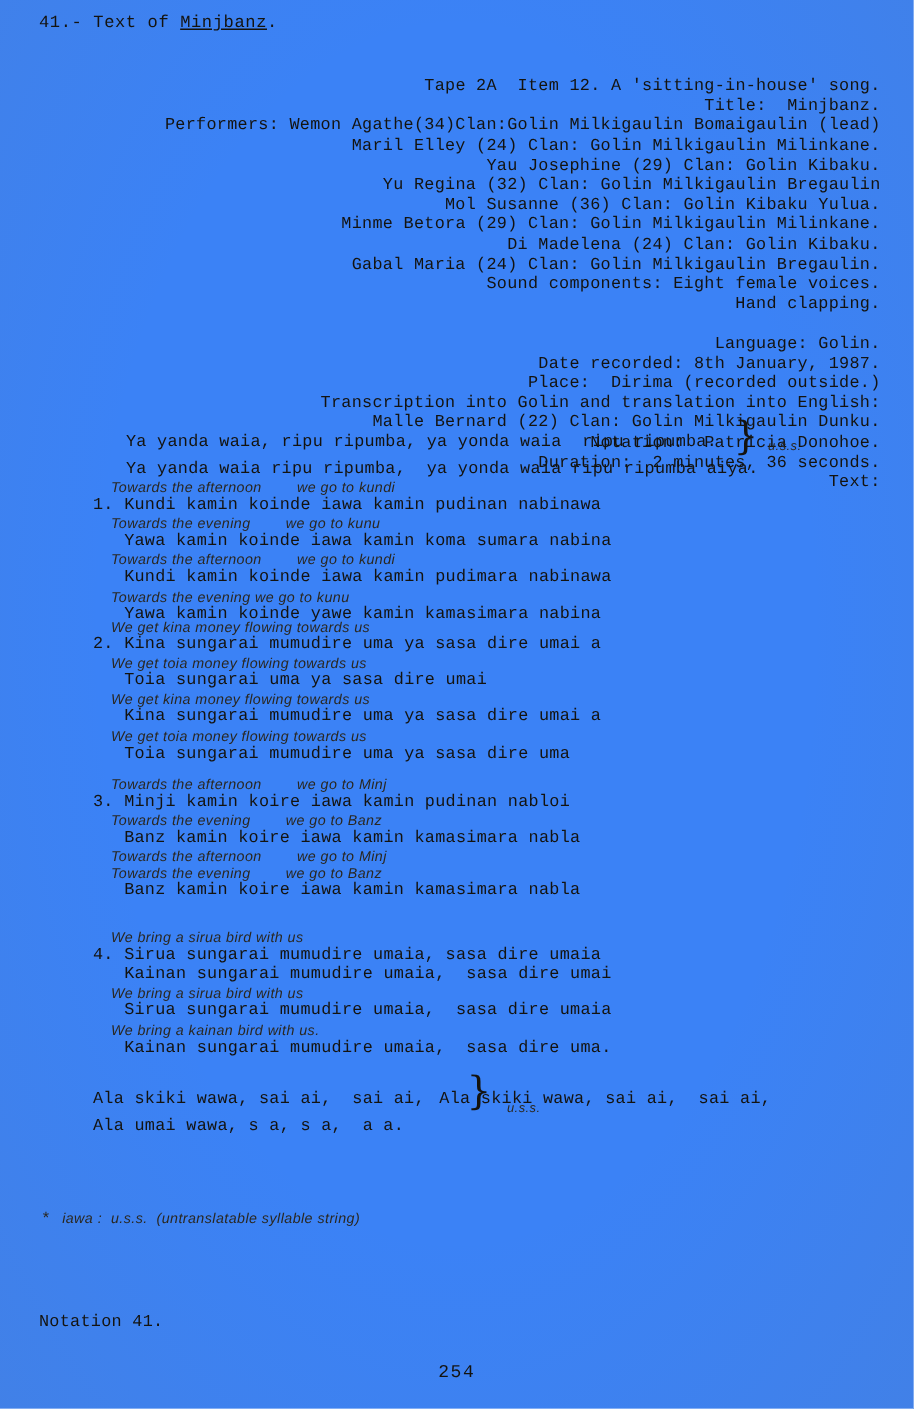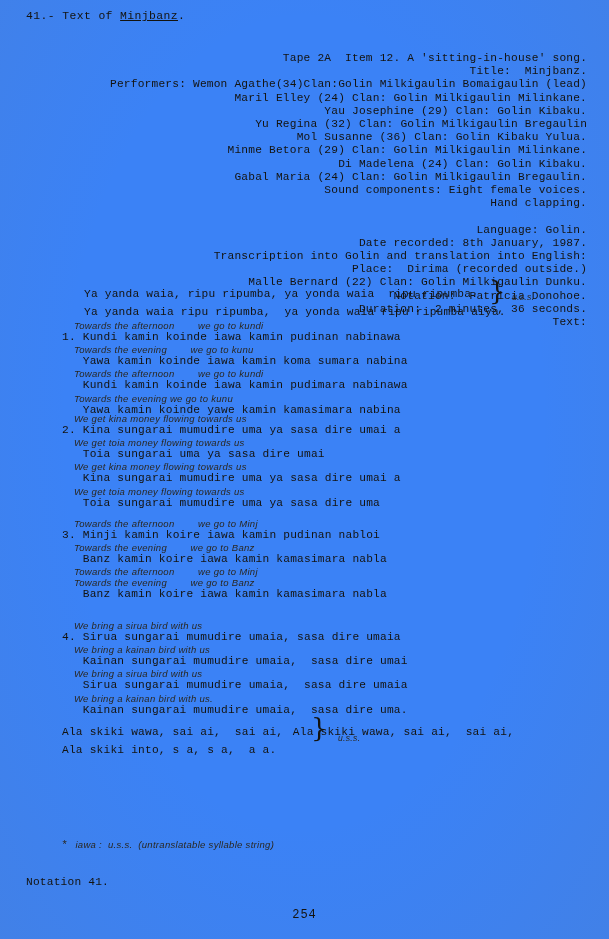--- a/index.html
+++ b/index.html
@@ -83,21 +83,21 @@
   .vline { display: block; }
   .vnum { position: absolute; left: 0; }
   .gloss { display: block; margin-left: 12px; }
 
   
   #closing-block { top: 722px; left: 62px; }
   #closing-brace { top: 718px; left: 311px; }
   #closing-uss { top: 733px; left: 338px; font-size: 8.6px; }
 
   
-  #footnote { top: 838px; left: 28px; margin-left: 34px; }
+  #footnote { top: 806px; left: 28px; }
   #footnote .star { font-size: 11px; }
 
   
   #notation-line { top: 876px; left: 26px; font-size: 11.2px; }
 
   
   #page-number {
     top: 909px; left: 0; width: 609px;
     text-align: center;
     font-size: 12px;
@@ -121,22 +121,22 @@
     <span class="mono">     Yu Regina (32) Clan: Golin Milkigaulin Bregaulin</span>
     <span class="mono">     Mol Susanne (36) Clan: Golin Kibaku Yulua.</span>
     <span class="mono">     Minme Betora (29) Clan: Golin Milkigaulin Milinkane.</span>
     <span class="mono">     Di Madelena (24) Clan: Golin Kibaku.</span>
     <span class="mono">     Gabal Maria (24) Clan: Golin Milkigaulin Bregaulin.</span>
     <span class="mono">Sound components: Eight female voices.</span>
     <span class="mono">                  Hand clapping.</span>
     <span class="mono">&nbsp;</span>
     <span class="mono">Language: Golin.</span>
     <span class="mono">Date recorded: 8th January, 1987.</span>
+    <span class="mono">Place:  Dirima (recorded outside.)</span>
     <span class="mono">Transcription into Golin and translation into English:</span>
-    <span class="mono">Place:  Dirima (recorded outside.)</span>
     <span class="mono">     Malle Bernard (22) Clan: Golin Milkigaulin Dunku.</span>
     <span class="mono">Notation:  Patricia Donohoe.</span>
     <span class="mono">Duration:  2 minutes, 36 seconds.</span>
     <span class="mono">Text:</span>
   </div>
 
   <div class="abs" id="refrain-block">
     <span class="mono">Ya yanda waia, ripu ripumba, ya yonda waia  ripu ripumba.</span>
     <span class="mono">Ya yanda waia ripu ripumba,  ya yonda waia ripu ripumba aiya.</span>
   </div>
@@ -171,32 +171,31 @@
     <span class="hand gloss">Towards the evening        we go to Banz</span>
     <span class="mono vline">&nbsp;&nbsp;&nbsp;<span>Banz kamin koire iawa kamin kamasimara nabla</span></span>
     <span class="hand gloss">Towards the afternoon        we go to Minj</span>
     <span class="hand gloss">Towards the evening        we go to Banz</span>
     <span class="mono vline">&nbsp;&nbsp;&nbsp;<span>Banz kamin koire iawa kamin kamasimara nabla</span></span>
   </div>
 
   <div class="abs" id="verse-4">
     <span class="hand gloss">We bring a sirua bird with us</span>
     <span class="mono vline"><span class="vnum">4.</span>&nbsp;&nbsp;&nbsp;<span>Sirua sungarai mumudire umaia, sasa dire umaia</span></span>
-    <span class="hand gloss">We bring a kainan bird with us</span>
     <span class="mono vline">&nbsp;&nbsp;&nbsp;<span>Kainan sungarai mumudire umaia,  sasa dire umai</span></span>
     <span class="hand gloss">We bring a sirua bird with us</span>
     <span class="mono vline">&nbsp;&nbsp;&nbsp;<span>Sirua sungarai mumudire umaia,  sasa dire umaia</span></span>
     <span class="hand gloss">We bring a kainan bird with us.</span>
     <span class="mono vline">&nbsp;&nbsp;&nbsp;<span>Kainan sungarai mumudire umaia,  sasa dire uma.</span></span>
   </div>
 
   <div class="abs" id="closing-block">
     <span class="mono">Ala skiki wawa, sai ai,  sai ai,</span>
     <span class="mono">Ala skiki wawa, sai ai,  sai ai,</span>
-    <span class="mono">Ala skiki into, s a, s a,  a a.</span>
+    <span class="mono">Ala umai wawa, s a, s a,  a a.</span>
   </div>
   <div class="abs brace" id="closing-brace">}</div>
   <div class="abs hand" id="closing-uss">u.s.s.</div>
 
   <div class="abs hand" id="footnote"><span class="star">*</span>&nbsp;&nbsp;&nbsp;<span>iawa :  u.s.s.  (untranslatable syllable string)</span></div>
 
   <div class="abs mono" id="notation-line">Notation 41.</div>
 
   <div class="abs mono" id="page-number">254</div>
 

